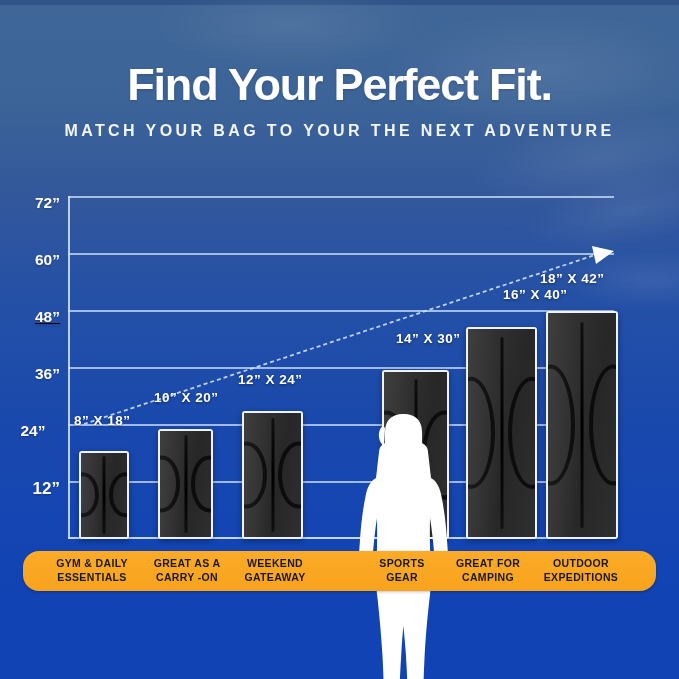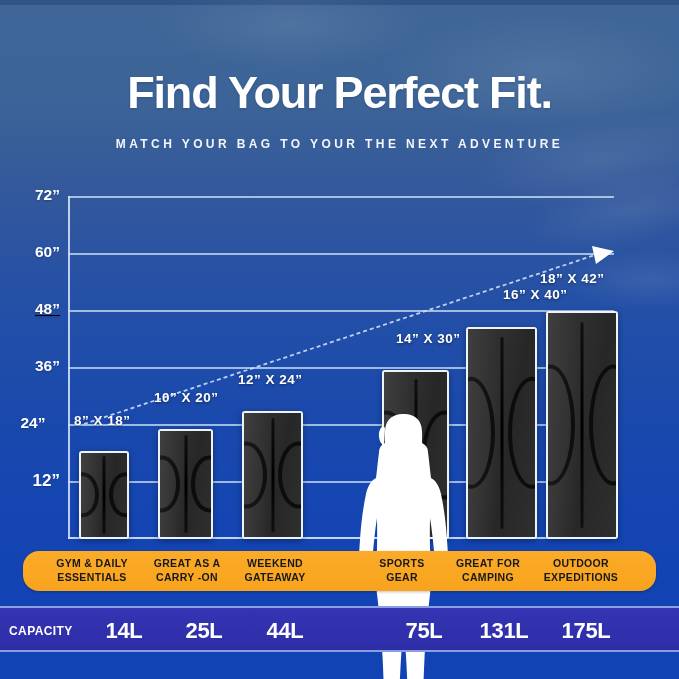--- a/index.html
+++ b/index.html
@@ -36,30 +36,30 @@
     background:radial-gradient(ellipse at center, rgba(255,255,255,.085), rgba(255,255,255,0) 70%);
     pointer-events:none;
   }
   .c1{ left:380px; top:10px;  width:330px; height:120px; }
   .c2{ left:470px; top:115px; width:260px; height:90px; transform:rotate(-8deg); }
   .c3{ left:520px; top:175px; width:220px; height:70px; transform:rotate(-12deg);}
   .c4{ left:150px; top:-20px; width:280px; height:90px; }
   .c5{ left:560px; top:250px; width:180px; height:60px; }
 
   
-  .header{ position:absolute; left:0; top:8px; width:679px; text-align:center; }
+  .header{ position:absolute; left:0; top:0; width:679px; text-align:center; }
   .title{
     margin-top:62px;
     font-size:45px; font-weight:bold; color:#ffffff;
     letter-spacing:-1.2px; line-height:1;
     text-shadow:0 1px 3px rgba(0,0,0,.18);
   }
   .subtitle{
-    margin-top:22px;
-    font-size:12px; font-weight:bold; color:#f2f5fa;
+    margin-top:15px;
+    font-size:16px; font-weight:bold; color:#f2f5fa;
     letter-spacing:3.4px;
   }
 
   
   .chart{
     position:absolute;
     left:68px; top:196px;
     width:546px; height:343px;
   }
   .yaxis-line{
@@ -67,21 +67,21 @@
     background:rgba(214,230,248,.85);
   }
   .gridline{
     position:absolute; left:0; width:546px; height:2px;
     background:rgba(205,225,247,.75);
   }
   .baseline{
     position:absolute; left:0; bottom:0; width:546px; height:2px;
     background:rgba(214,230,248,.9);
   }
-  .ytick-wrap{ position:absolute; left:-62px; width:54px; text-align:right; }
+  .ytick-wrap{ position:absolute; left:-62px; width:54px; text-align:right;margin-top:8px; }
 
   
   .trend{ position:absolute; left:0; top:0; width:546px; height:343px; pointer-events:none; }
 
   
   .bag{
     position:absolute; bottom:0;
     background:#2b2b2b;
     border:2.5px solid #eef3fa;
     border-radius:3px;
@@ -283,25 +283,14 @@
 GATEAWAY</div>
         <div class="use-cell" style="left: 329px; width: 100px;">SPORTS
 GEAR</div>
         <div class="use-cell" style="left: 415px; width: 100px;">GREAT FOR
 CAMPING</div>
         <div class="use-cell" style="left: 502px; width: 112px;">OUTDOOR
 EXPEDITIONS</div>
       </div>
   </div>
 
-  <div class="cap-strip">
-    <div class="cap-word">CAPACITY</div>
-    <div id="cap-host">
-        <div class="cap-cell" style="left: 72px; width: 104px;">14L</div>
-        <div class="cap-cell" style="left: 152px; width: 104px;">25L</div>
-        <div class="cap-cell" style="left: 233px; width: 104px;">44L</div>
-        <div class="cap-cell" style="left: 372px; width: 104px;">75L</div>
-        <div class="cap-cell" style="left: 452px; width: 104px;">131L</div>
-        <div class="cap-cell" style="left: 534px; width: 104px;">175L</div>
-      </div>
-  </div>
 
 </div>
 
 </body></html>

